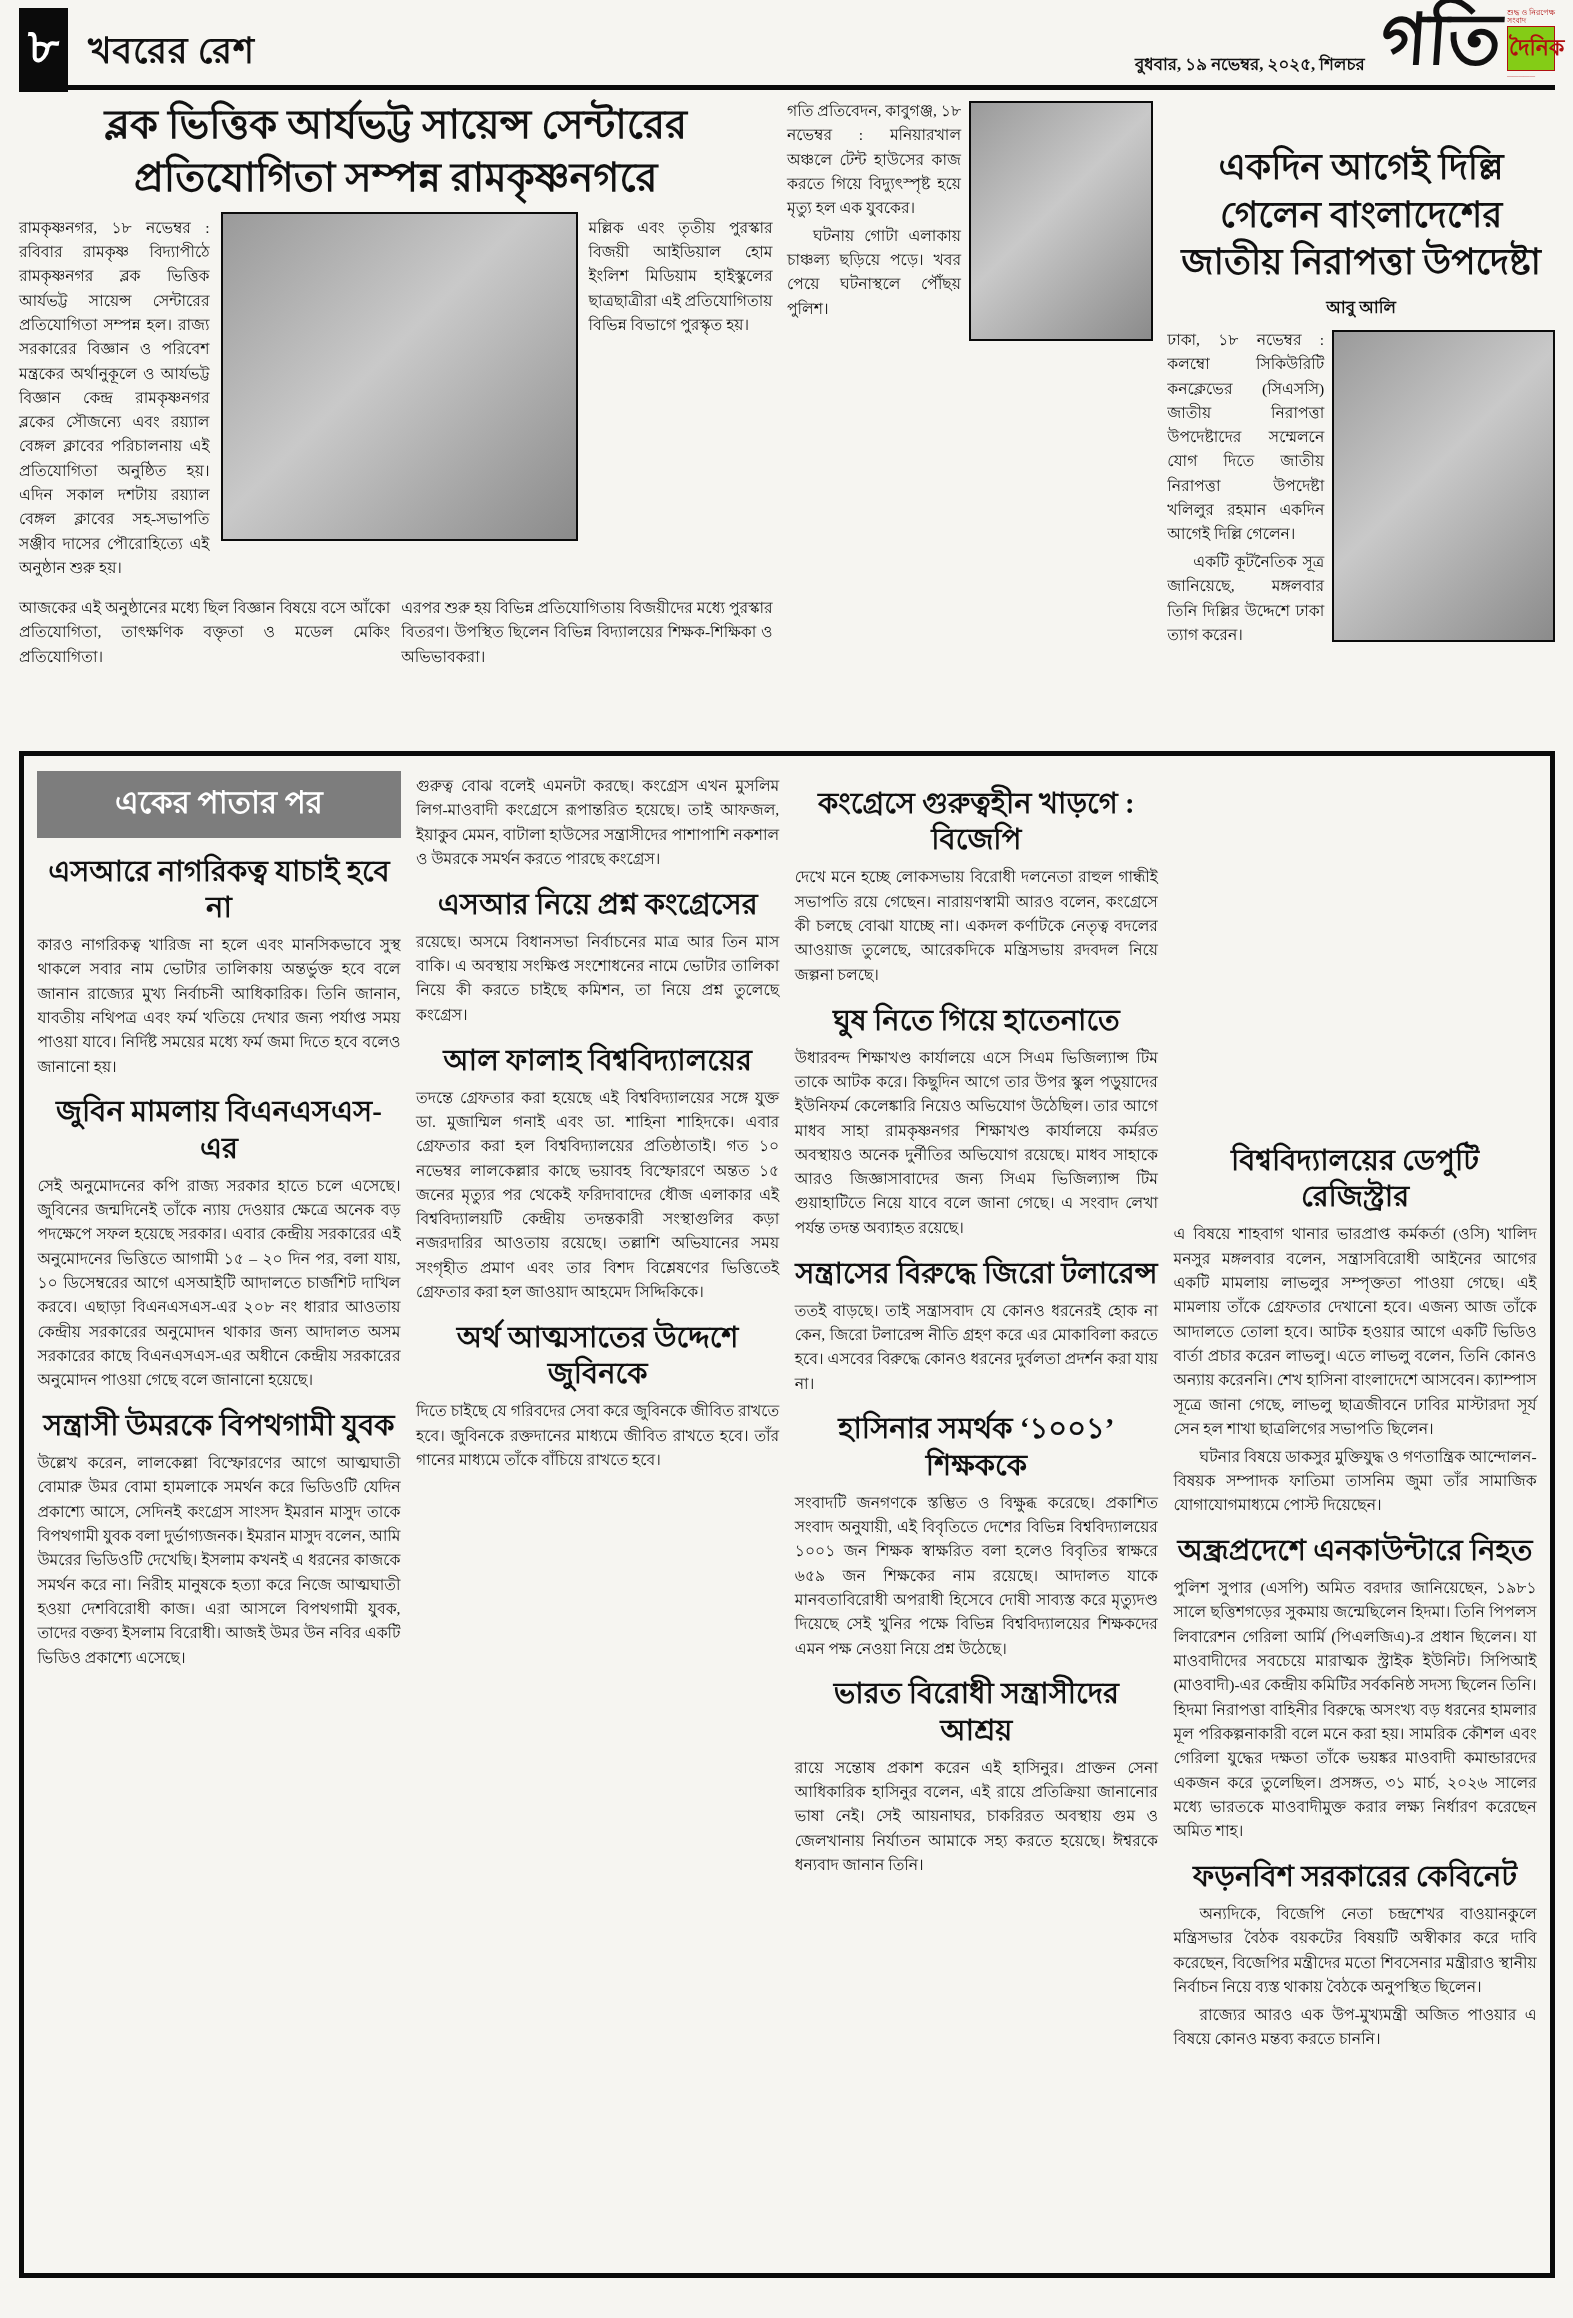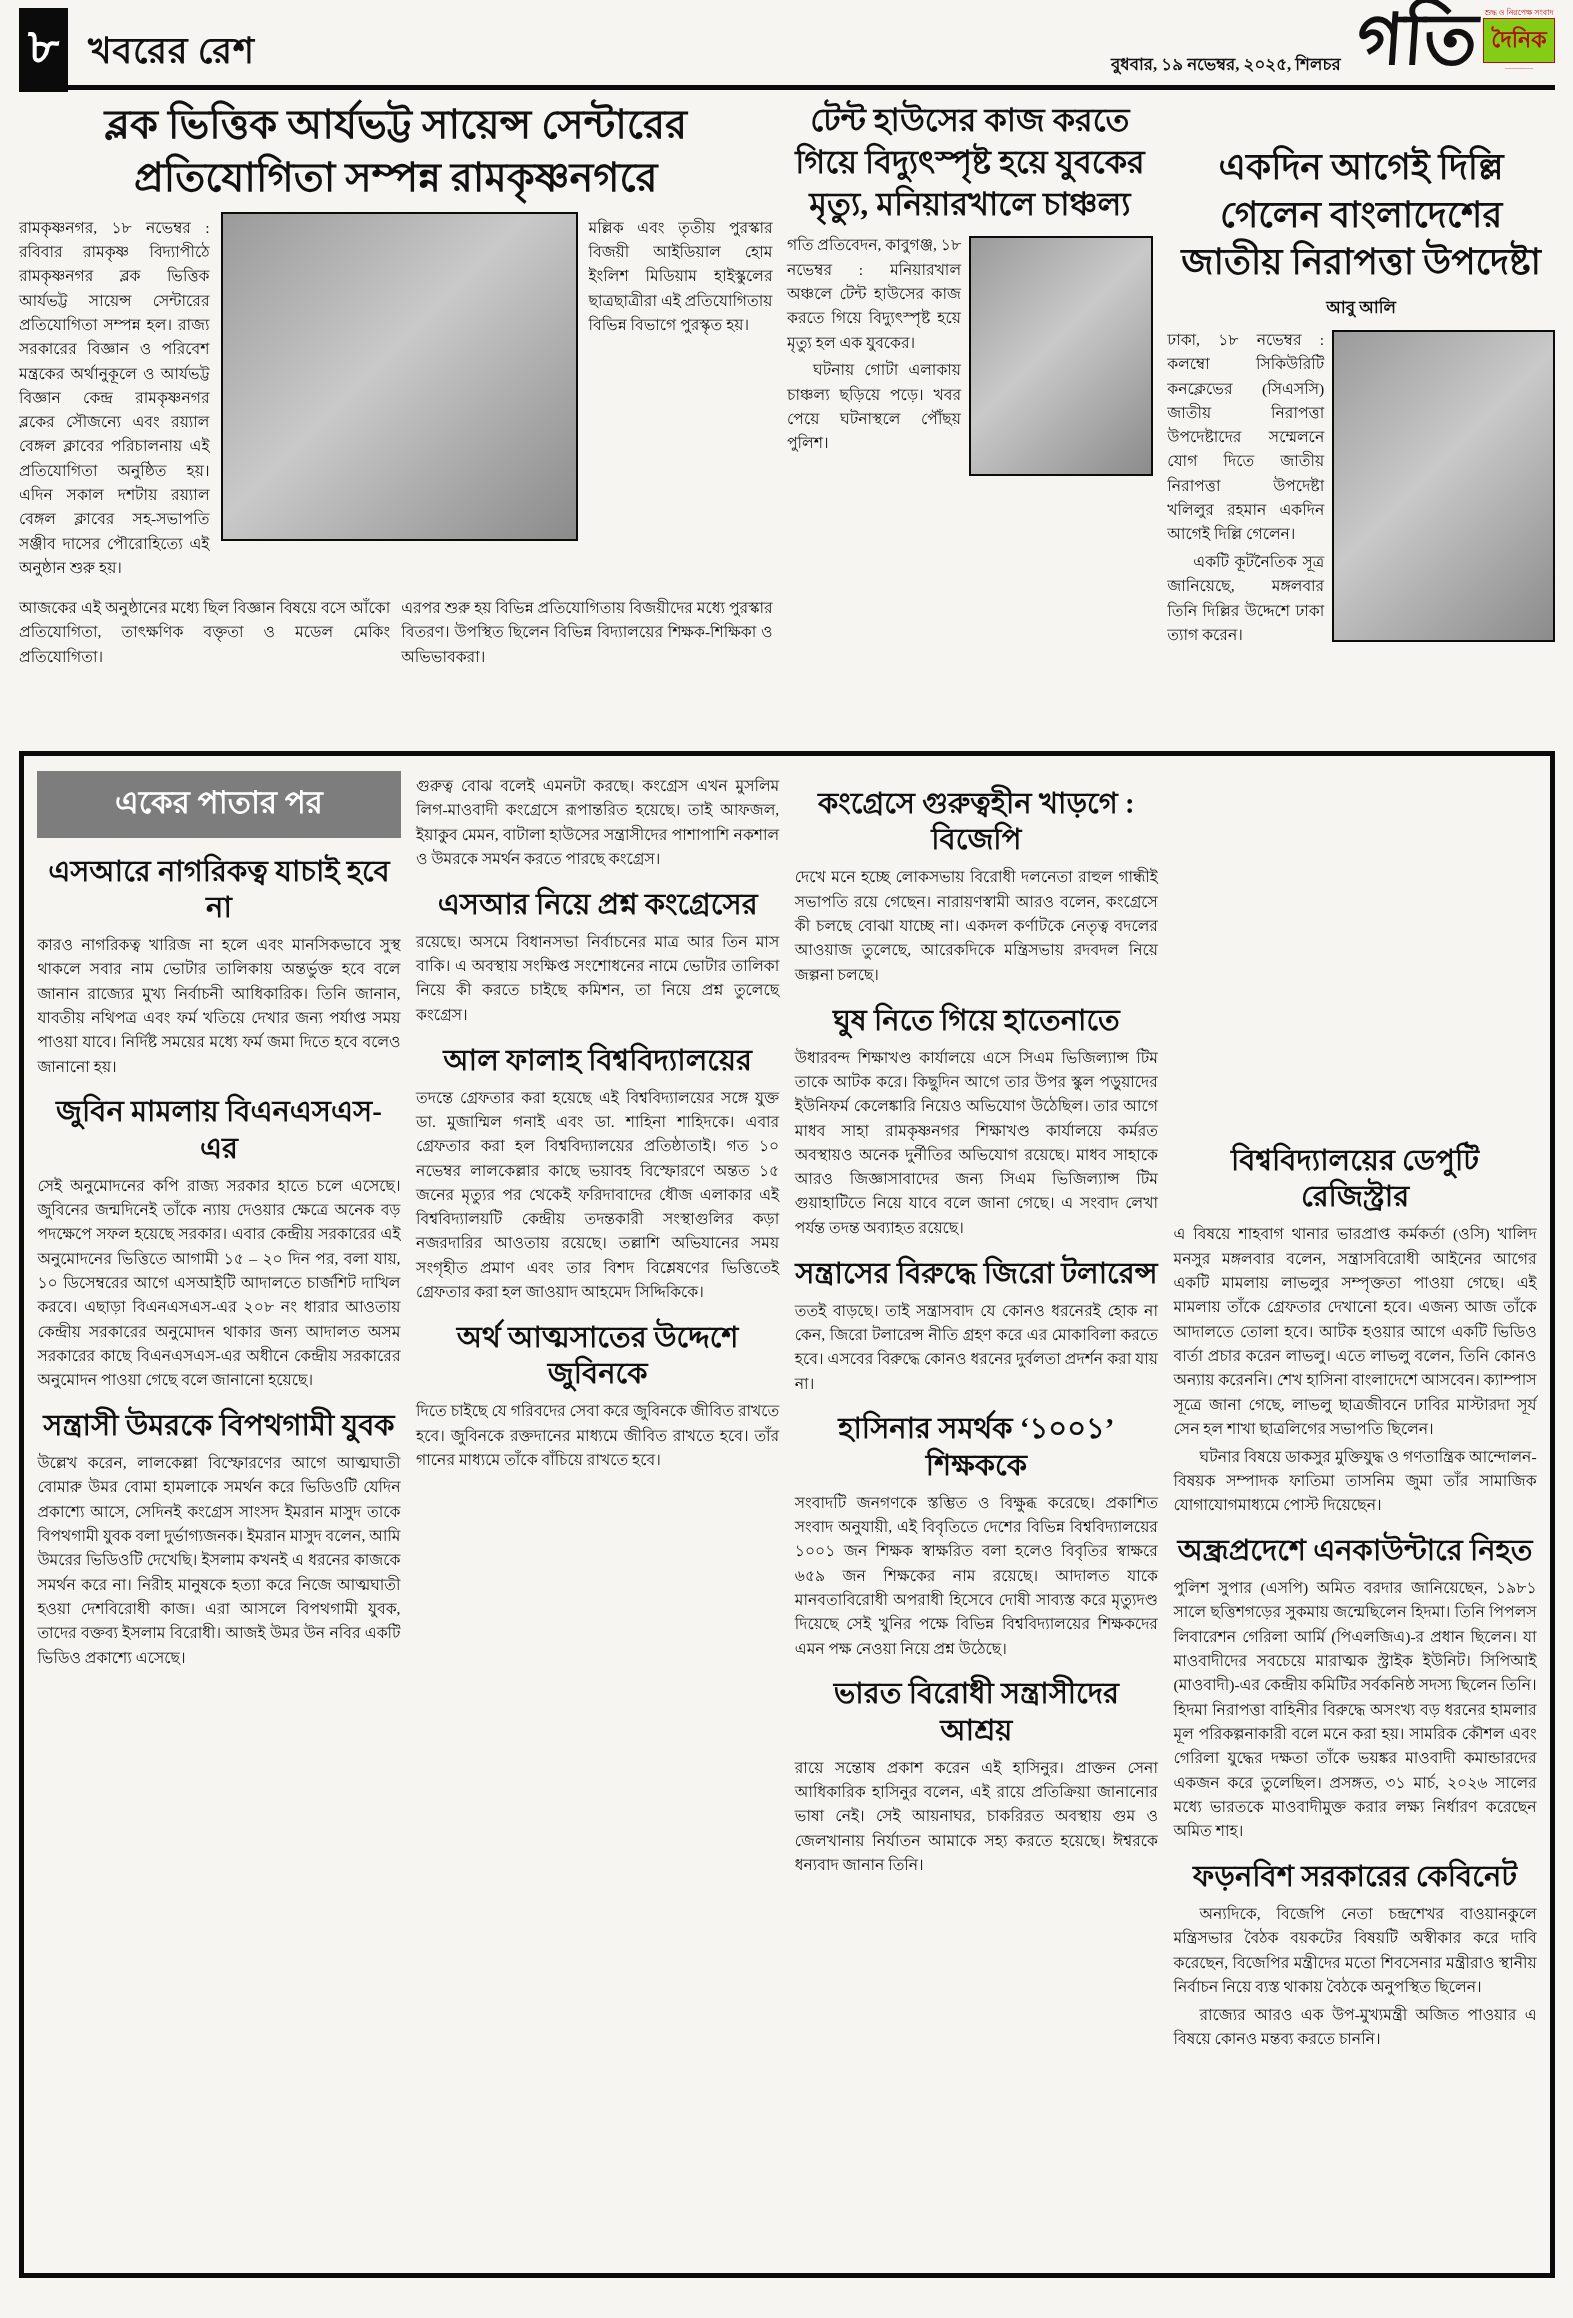--- a/index.html
+++ b/index.html
@@ -14,21 +14,21 @@
   .hdr{display:flex;align-items:flex-start;height:74px;position:relative;}
   .pagenum{width:49px;height:84px;background:#0b0b0b;color:#fff;
     display:flex;align-items:center;justify-content:center;
     font-size:48px;font-weight:bold;margin-right:20px;}
   .mast{font-size:36px;font-weight:bold;letter-spacing:0.6px;padding-top:15.6px;}
   .hdr-date{margin-left:auto;align-self:flex-end;font-size:16.7px;font-weight:bold;
     padding-bottom:3.3px;padding-right:16.7px;}
   .logo-wrap{display:flex;align-items:flex-start;gap:5.6px;padding-top:1.1px;}
   .logo-main{font-size:71px;font-weight:bold;line-height:.9;
     font-family:"Liberation Serif",serif;transform:skewX(-4deg);}
-  .logo-sub{width:72px;text-align:center;}
+  .logo-sub{width:48px;}
   .logo-sub .tag{font-size:7.8px;color:#b01010;line-height:1;}
   .logo-sub .daily{background:#84cc16;border:1.7px solid #b01010;color:#b01010;
     font-size:22px;font-weight:bold;padding:3.3px 1.1px;margin-top:1.1px;}
   .logo-sub .fine{font-size:5.6px;color:#b01010;margin-top:1.7px;line-height:1.2;}
   .rule{height:5px;background:#0b0b0b;margin-top:3.3px;}
   
   .top{display:flex;gap:14.5px;margin-top:5.6px;min-height:641px;}
   .art{box-sizing:border-box;}
   .art-left{width:758px;}
   .art-mid{width:368px;}
@@ -96,21 +96,20 @@
         <div class="col">
           <p class="b noind">আজকের এই অনুষ্ঠানের মধ্যে ছিল বিজ্ঞান বিষয়ে বসে আঁকো প্রতিযোগিতা, তাৎক্ষণিক বক্তৃতা ও মডেল মেকিং প্রতিযোগিতা।</p>
         </div>
         <div class="col">
           <p class="b noind">এরপর শুরু হয় বিভিন্ন প্রতিযোগিতায় বিজয়ীদের মধ্যে পুরস্কার বিতরণ। উপস্থিত ছিলেন বিভিন্ন বিদ্যালয়ের শিক্ষক-শিক্ষিকা ও অভিভাবকরা।</p>
         </div>
       </div>
     </div>
 
     <div class="art art-mid">
-      <h1 class="head">টেন্ট হাউসের কাজ করতে গিয়ে বিদ্যুৎস্পৃষ্ট হয়ে যুবকের মৃত্যু, মনিয়ারখালে চাঞ্চল্য</h1>
       <div>
         <div class="photo ph-mid"></div>
         <p class="b noind">গতি প্রতিবেদন, কাবুগঞ্জ, ১৮ নভেম্বর : মনিয়ারখাল অঞ্চলে টেন্ট হাউসের কাজ করতে গিয়ে বিদ্যুৎস্পৃষ্ট হয়ে মৃত্যু হল এক যুবকের।</p>
         <p class="b">ঘটনায় গোটা এলাকায় চাঞ্চল্য ছড়িয়ে পড়ে। খবর পেয়ে ঘটনাস্থলে পৌঁছয় পুলিশ।</p>
       </div>
     </div>
 
     <div class="art art-right">
       <h1 class="head">একদিন আগেই দিল্লি গেলেন বাংলাদেশের জাতীয় নিরাপত্তা উপদেষ্টা</h1>
       <div class="byline">আবু আলি</div>

